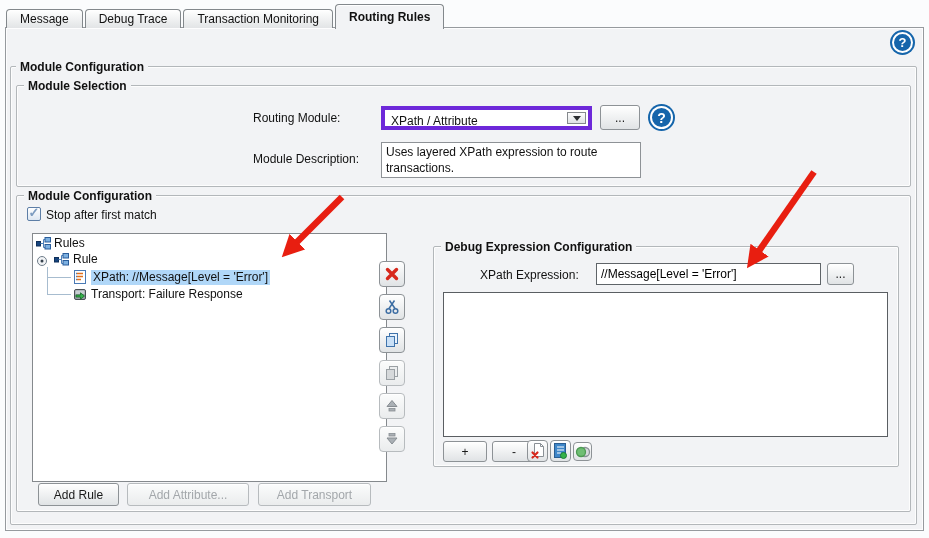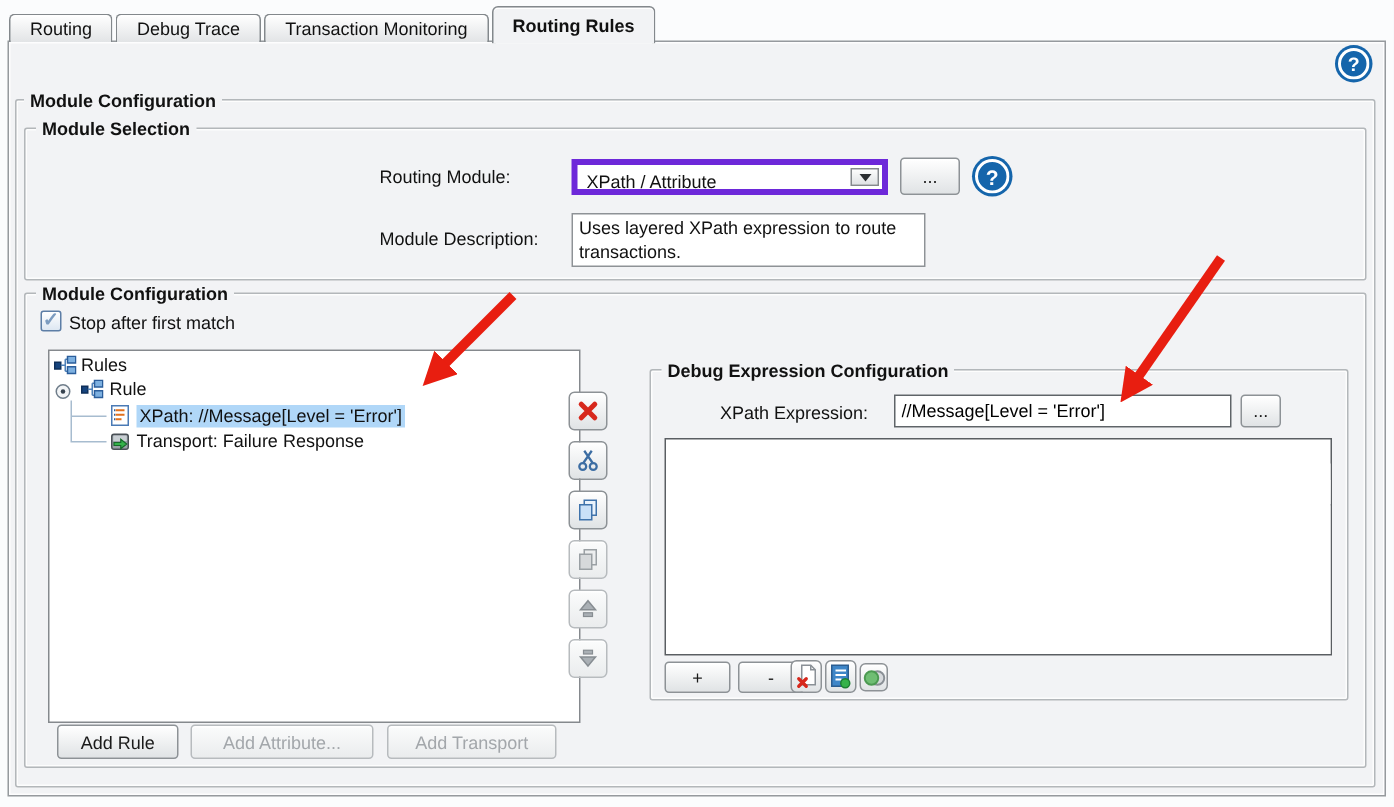--- a/index.html
+++ b/index.html
@@ -52,21 +52,21 @@
   .desc-box{box-sizing:border-box;position:absolute;background:#fff;border:1px solid #8e9296;padding:1px 4px;line-height:16px;}
   .lbl{position:absolute;white-space:nowrap;}
   input.xfield{box-sizing:border-box;position:absolute;background:#fff;border:1px solid #5f6468;font-family:inherit;font-size:12px;padding:2px 4px;}
 </style>
 </head>
 <body>
 
 <div class="page">
 
   <div class="tabbar">
-    <div class="tab">Routing</div>
+    <div class="tab">Message</div>
     <div class="tab">Debug Trace</div>
     <div class="tab">Transaction Monitoring</div>
     <div class="tab active">Routing Rules</div>
   </div>
 
   <div class="panel"></div>
 
   <div class="help" style="left:892px;top:32px;width:21px;height:21px;font-size:13px;">
     <span>?</span>
   </div>
@@ -86,21 +86,21 @@
       </span>
   </div>
 
   <button class="btn" style="left:600px;top:105px;width:40px;height:25px;">...</button>
 
   <div class="help" style="left:650px;top:106px;width:23px;height:23px;font-size:14px;">
     <span>?</span>
   </div>
 
   <span class="lbl" style="left:253px;top:152px;">Module Description:</span>
-  <div class="desc-box" style="left:381px;top:142px;width:236px;height:36px;">Uses layered XPath expression to route transactions.</div>
+  <div class="desc-box" style="left:381px;top:142px;width:260px;height:36px;">Uses layered XPath expression to route transactions.</div>
 
   <div class="group" style="left:16px;top:195px;width:893px;height:315px;"></div>
   <span class="group-title" style="left:24px;top:189px;">Module Configuration</span>
 
   <div class="checkbox" style="left:27px;top:207px;">
     <span class="mark">✓</span>
   </div>
   <span class="lbl" style="left:46px;top:208px;">Stop after first match</span>
 
   <div class="tree" style="left:32px;top:233px;width:355px;height:249px;">

